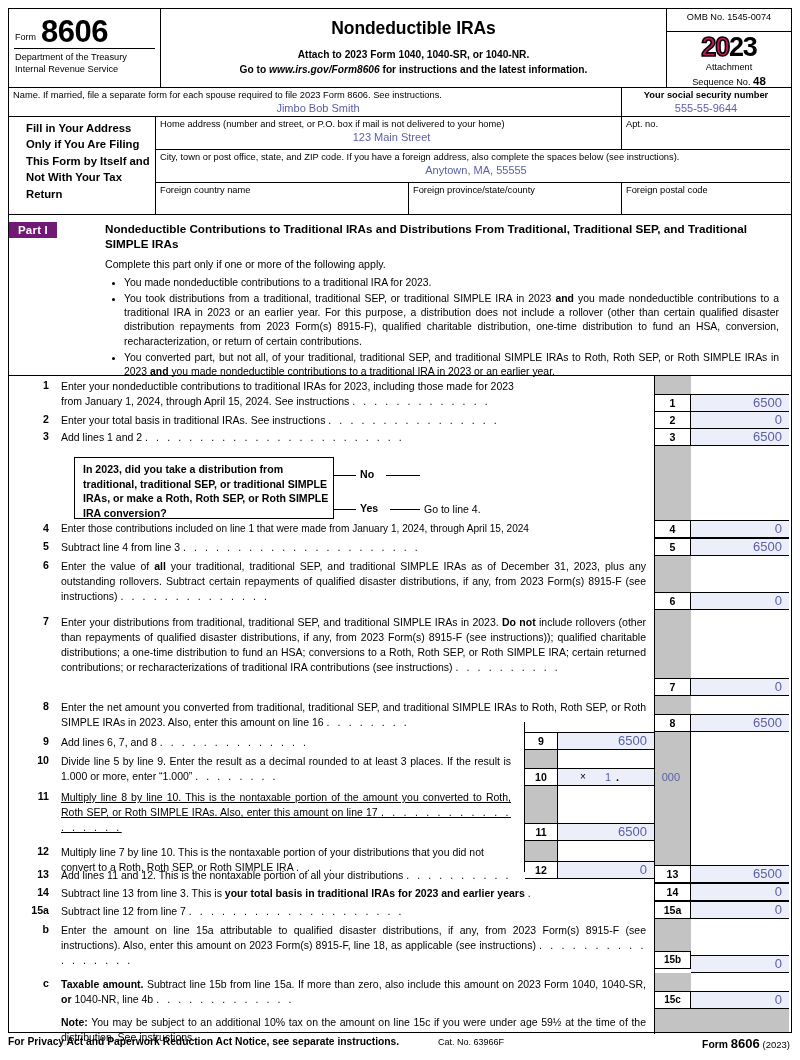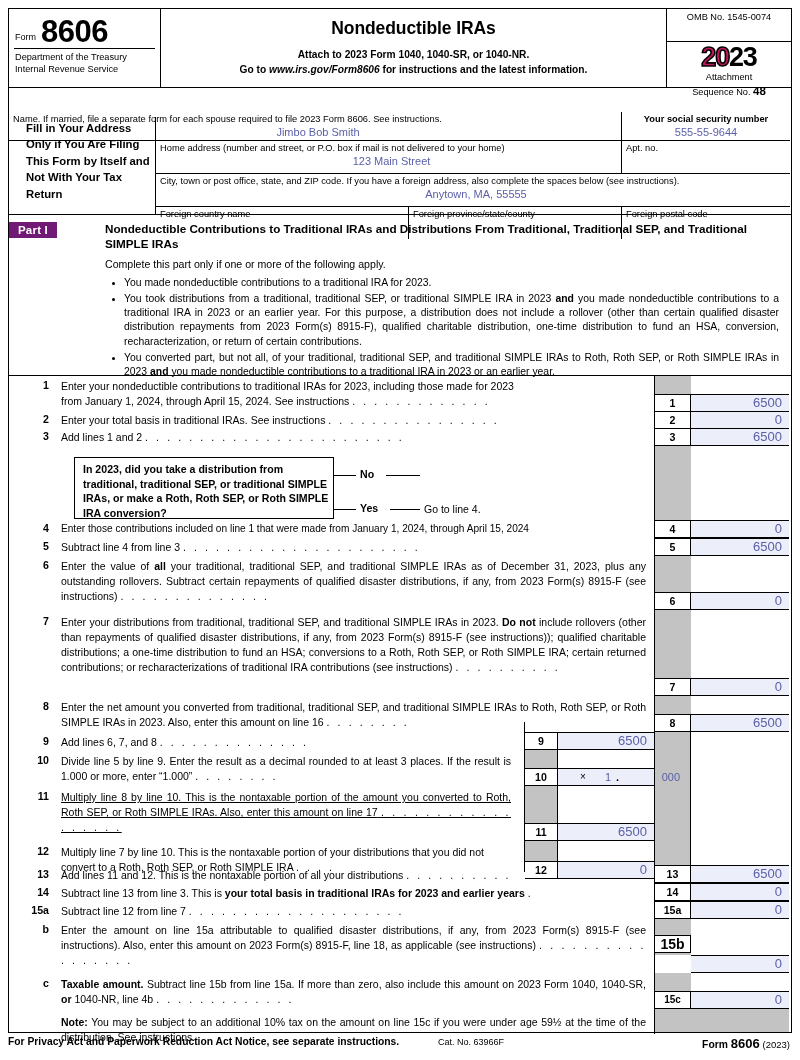--- a/index.html
+++ b/index.html
@@ -84,21 +84,21 @@
     line-height: 1.45;
   }
   .hdr-right {
     width: 124px;
     box-sizing: border-box;
     text-align: center;
     position: relative;
   }
   .omb {
     font-size: 9.2px;
-    padding: 3px 0 19px 0;
+    padding: 3px 0 9px 0;
     border-bottom: 1.2px solid #000;
   }
   .yearbox { padding-top: 2px; }
   .year {
     font-size: 27px;
     font-weight: bold;
     letter-spacing: -1.2px;
     line-height: 1;
   }
   .year .hollow {
@@ -115,21 +115,21 @@
   
   .addr {
     position: absolute;
     left: 8px; top: 88px;
     width: 784px; height: 127px;
     border-left: 1.6px solid #000;
     border-right: 1.6px solid #000;
     border-bottom: 1.6px solid #000;
     box-sizing: border-box;
   }
-  .cellbox { position: absolute; box-sizing: border-box; margin-top: 24px; }
+  .cellbox { position: absolute; box-sizing: border-box; }
   .cell-label {
     font-size: 9.3px;
     padding: 2px 0 0 4px;
     line-height: 1.2;
   }
   .cell-value {
     font-size: 11px;
     color: #5a5fa8;
     padding: 1px 0 0 6px;
     text-align: center;
@@ -626,21 +626,21 @@
 
     <div class="row" style="top:547px;">
       <div class="lno" style="left:14px;width:26px;">b</div>
       <div class="ltxt just" style="width:585px;">
         <span>Enter the amount on line 15a attributable to qualified disaster distributions, if any, from 2023 Form(s) 8915-F (see instructions). Also, enter this amount on 2023 Form(s) 8915-F, line 18, as applicable (see instructions)</span>
         <span class="dots"> . . . . . . . . . . . . . . . . .</span>
       </div>
     </div>
     <div class="grayfill" style="left:646px;top:543px;width:36px;height:36px;"></div>
     <div class="whitefill" style="left:682px;top:543px;width:98px;height:36px;"></div>
-    <div class="numbox lbl" style="left:646px;top:559px;width:36px;height:18px;font-size:14px;">15b</div>
+    <div class="numbox lbl" style="left:646px;top:575px;width:36px;height:18px;font-size:10px;">15b</div>
     <div class="amt" style="left:682px;top:579px;width:98px;height:18px;">0</div>
 
     <div class="row" style="top:601px;">
       <div class="lno" style="left:14px;width:26px;">c</div>
       <div class="ltxt just" style="width:585px;">
         <span class="b">Taxable amount.</span><span> Subtract line 15b from line 15a. If more than zero, also include this amount on 2023 Form 1040, 1040-SR, </span><span class="b">or</span><span> 1040-NR, line 4b</span>
         <span class="dots"> . . . . . . . . . . . . .</span>
       </div>
     </div>
     <div class="grayfill" style="left:646px;top:597px;width:36px;height:18px;"></div>

